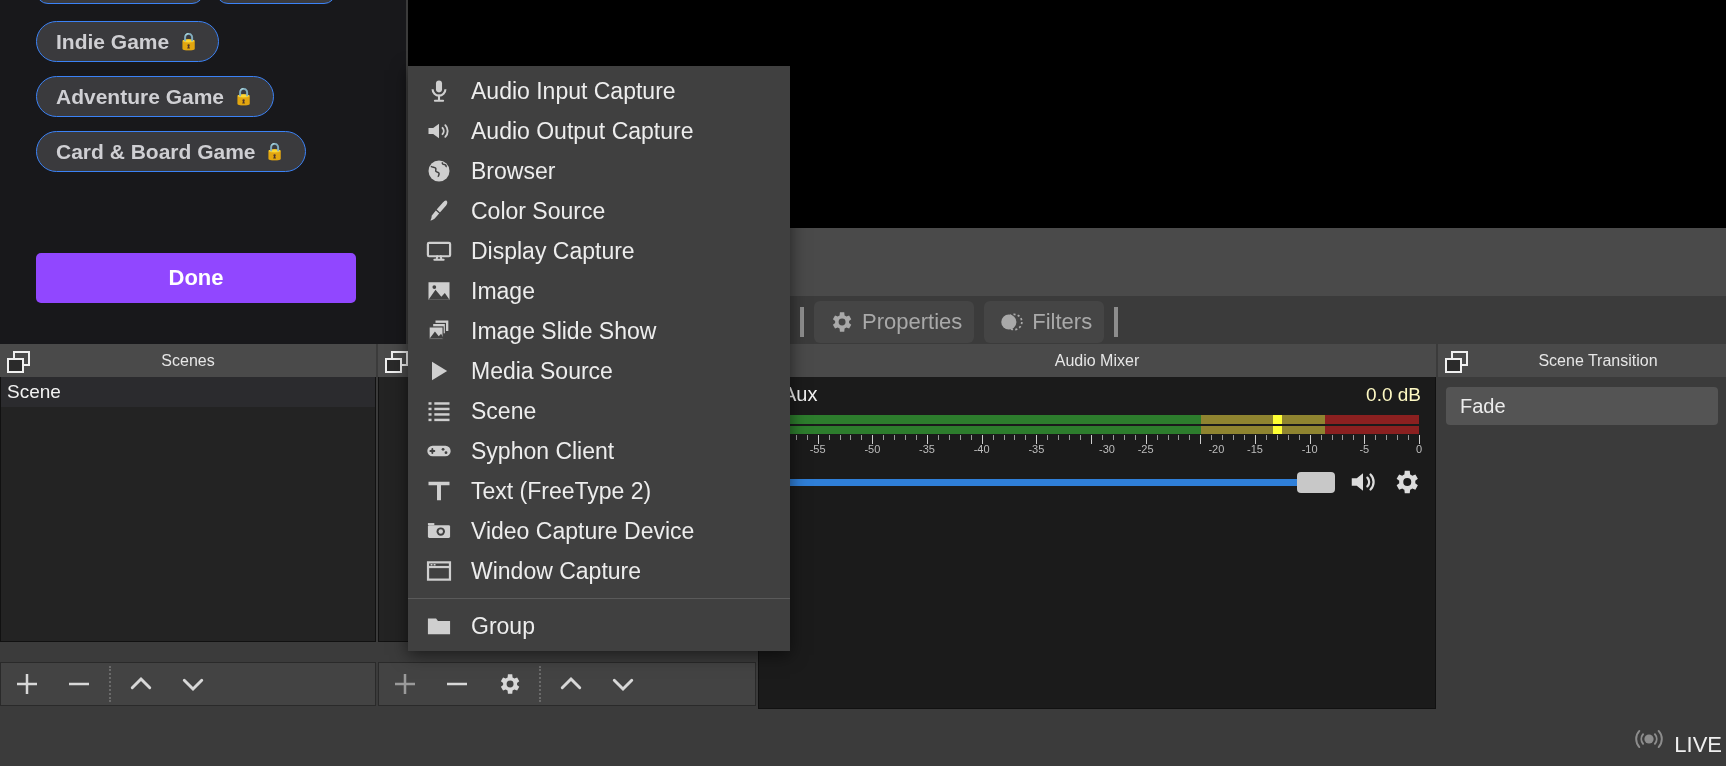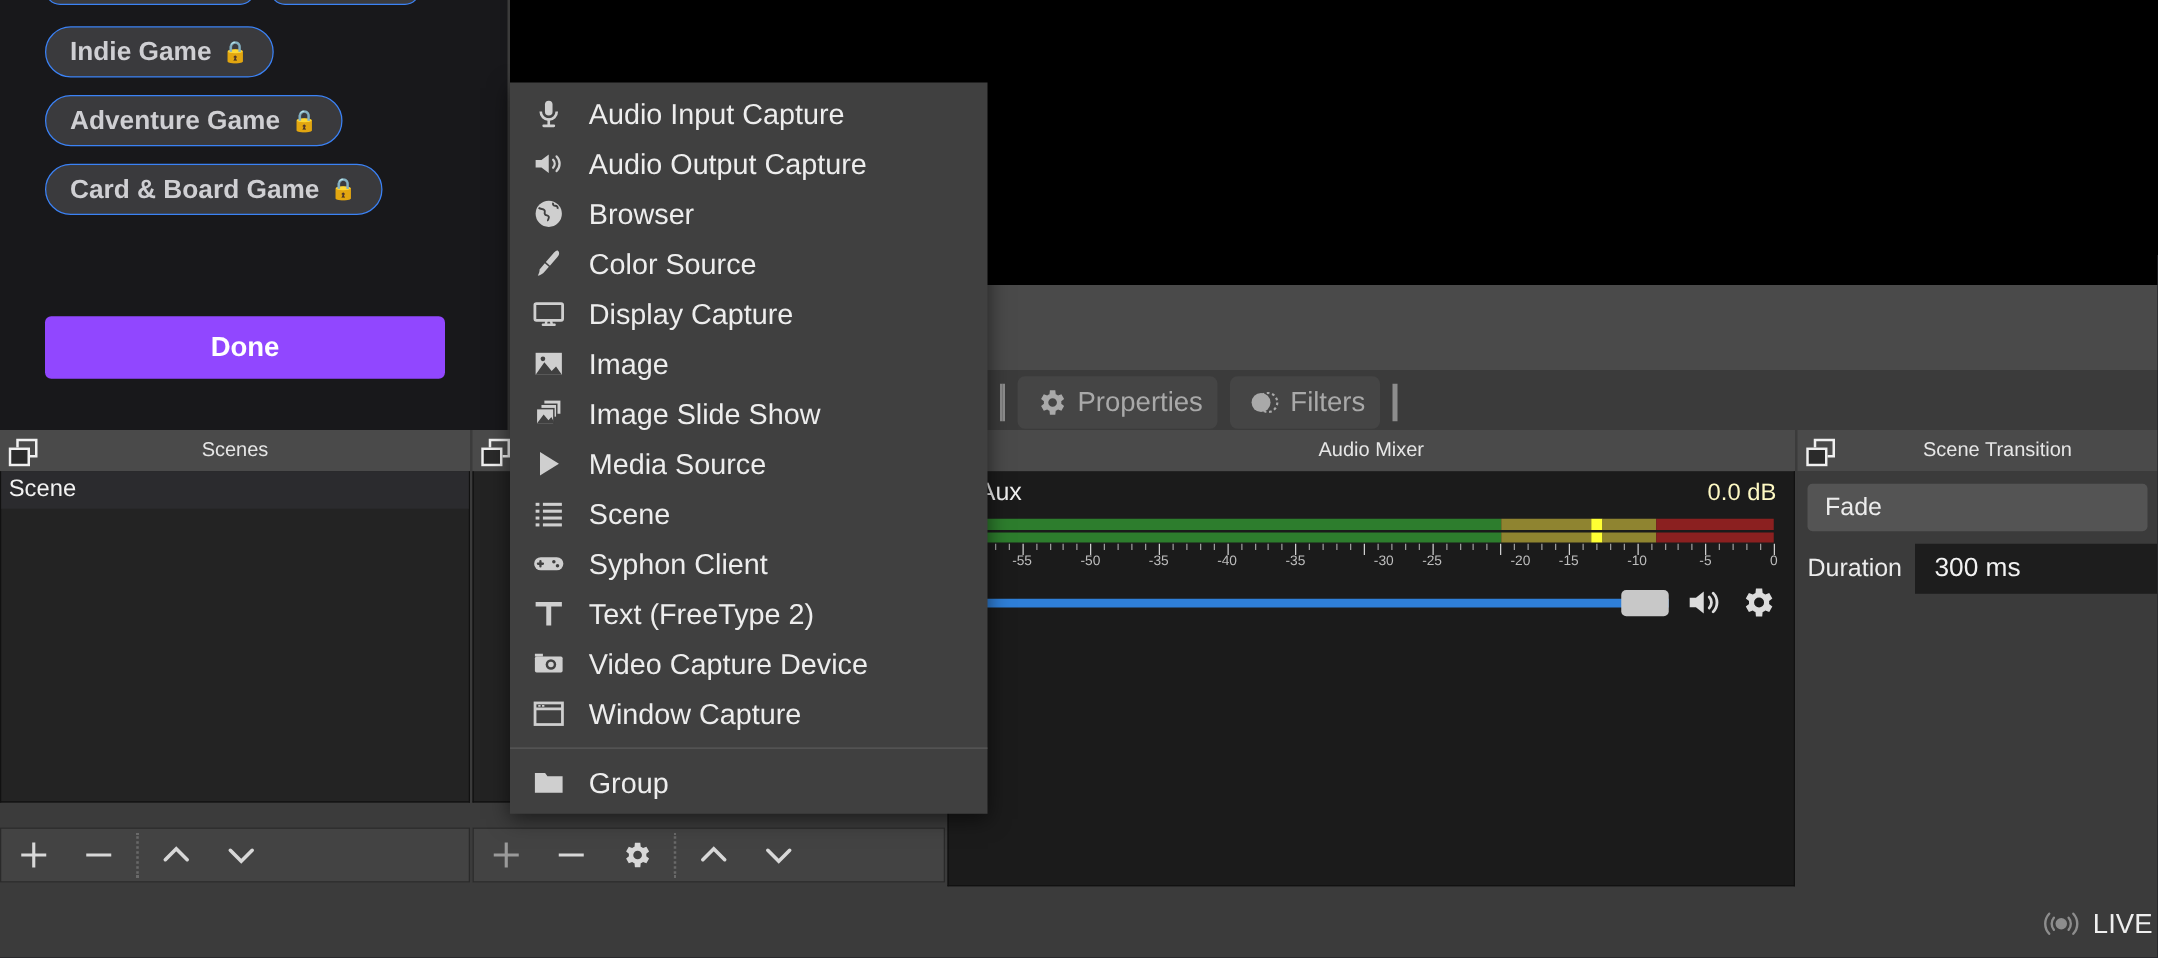--- a/index.html
+++ b/index.html
@@ -165,21 +165,21 @@
   .pf-btn {
     display: flex; align-items: center; gap: 6px;
     background: #454545; border-radius: 6px;
     padding: 6px 12px; color: #a9a9a9; font-size: 22px;
     border: none; font-family: "Liberation Sans", sans-serif; cursor: pointer;
   }
 
   
   .live-status {
     position: absolute; right: 0; bottom: 8px;
-    display: flex; align-items: flex-start; gap: 10px; padding-right: 4px;
+    display: flex; align-items: flex-end; gap: 10px; padding-right: 4px;
     color: #efefef; font-size: 22px;
   }
 
   
   .menu {
     position: absolute; left: 408px; top: 66px; width: 382px;
     background: #404040;
     box-shadow: 0 4px 16px rgba(0,0,0,0.55);
     padding: 5px 0 5px 0;
     z-index: 50;
@@ -450,26 +450,20 @@
   </div>
 
   <div class="dock-header trans-header">
     <span class="dock-ico"></span>
     <span class="title">Scene Transition</span>
   </div>
   <div class="trans-body">
     <div class="trans-select">
       <span>Fade</span>
     </div>
-    <div class="dur-row">
-      <span class="dur-label">Duration</span>
-      <div class="dur-field">
-        <span>300 ms</span>
-      </div>
-    </div>
   </div>
 
   <div class="live-status">
     <span>
       <svg width="30" height="26" viewBox="0 0 28 24">
         <circle cx="14" cy="12" r="4.3" fill="#8d8d8d"></circle>
         <path d="M8.5 7.5a7 7 0 000 9" stroke="#8d8d8d" stroke-width="1.8" fill="none" stroke-linecap="round"></path>
         <path d="M19.5 7.5a7 7 0 010 9" stroke="#8d8d8d" stroke-width="1.8" fill="none" stroke-linecap="round"></path>
         <path d="M5 4.5a11 11 0 000 15" stroke="#8d8d8d" stroke-width="1.8" fill="none" stroke-linecap="round"></path>
         <path d="M23 4.5a11 11 0 010 15" stroke="#8d8d8d" stroke-width="1.8" fill="none" stroke-linecap="round"></path>

